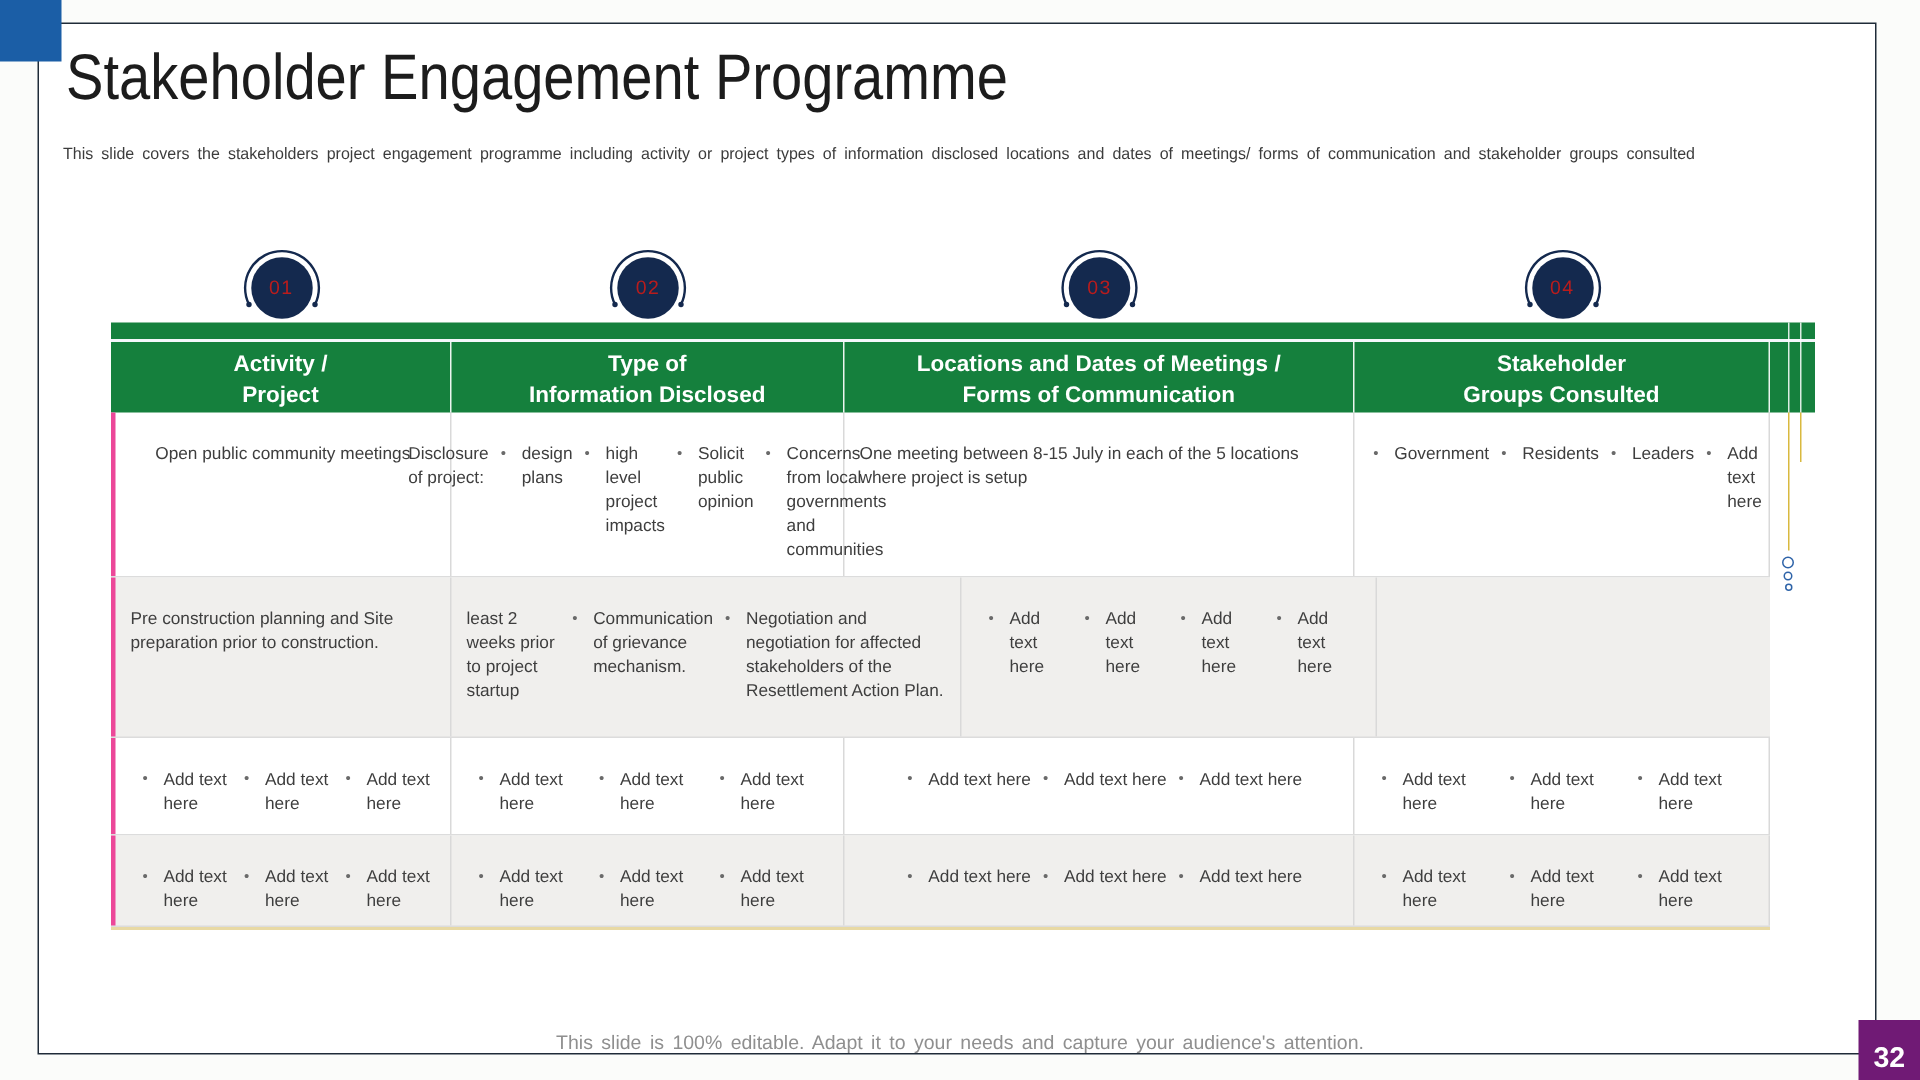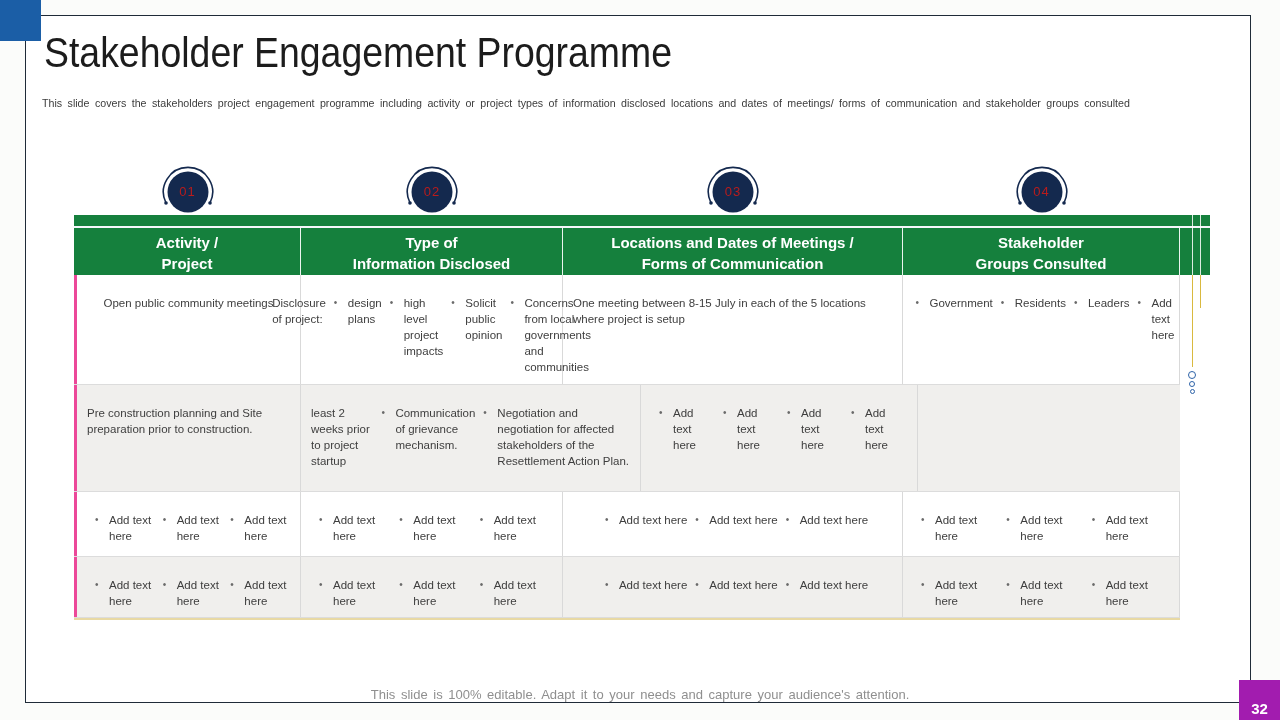--- a/index.html
+++ b/index.html
@@ -62,21 +62,21 @@
   .bullet { display:flex; align-items:flex-start; }
   .bullet .marker { width:14px; min-width:14px; margin-left:8px; text-align:left; color:#6a6a6a; font-size:10px; line-height:16px; }
   .bullet .btext { flex:1; }
   .table-bottom-line { position:absolute; left:74px; top:618px; width:1106px; height:2px; background:#e8d9a4; }
   .slide-footer {
     position:absolute; left:0; top:687px; width:1280px; text-align:center;
     font-size:13px; color:#8f8f8f; word-spacing:2px;
   }
   .page-number-box {
     position:absolute; left:1239px; top:680px; width:41px; height:40px;
-    background:#a21caf; color:#ffffff; font-weight:bold; font-size:15px;
+    background:#701a75; color:#ffffff; font-weight:bold; font-size:19px;
     display:flex; align-items:flex-end; justify-content:center; padding-bottom:3px;
   }
 </style>
 </head>
 <body>
 
 <div class="slide-border"></div>
 <div class="corner-square"></div>
 
 <div class="page-title">Stakeholder Engagement Programme</div>

